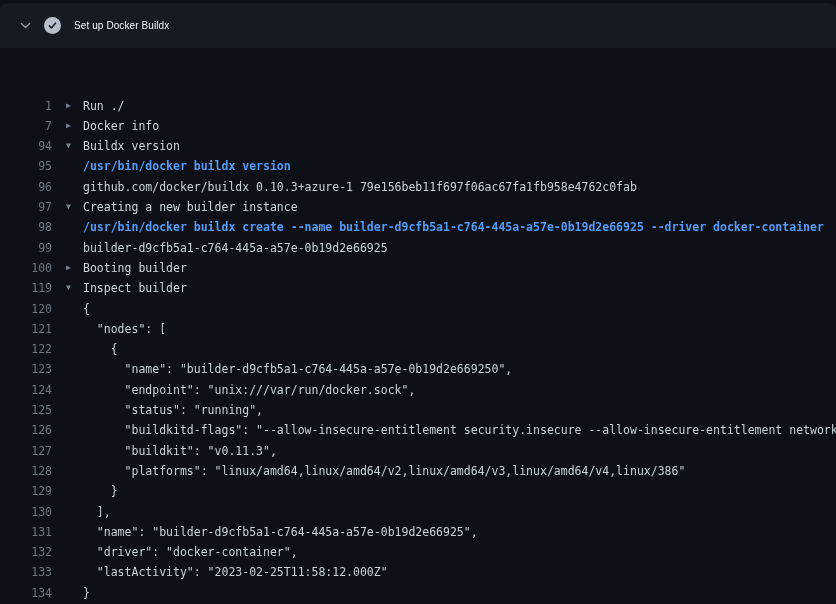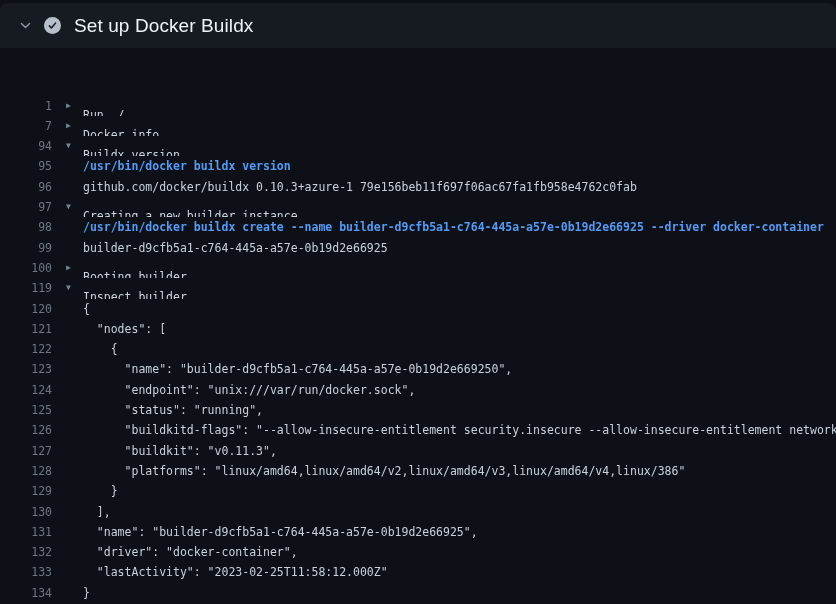--- a/index.html
+++ b/index.html
@@ -30,21 +30,21 @@
     width: 17px; height: 17px;
     border-radius: 50%;
     background: #b7c0ca;
     display: inline-flex; align-items: center; justify-content: center;
     margin-left: 12px;
     flex: none;
   }
   .step-title {
     margin-left: 13px;
     color: #eef3f8;
-    font-size: 19px;
+    font-size: 10px;
     font-weight: 400;
     letter-spacing: 0.1px;
   }
 
   
   .log {
     padding-top: 7px;
     font-family: "DejaVu Sans Mono", "Liberation Mono", monospace;
     font-size: 11.5px;
     line-height: 20.3px;
@@ -62,21 +62,21 @@
   .row .gutter {
     flex: none;
     width: 31px;
     padding-left: 14px;
     color: #768390;
     font-size: 8px;
     line-height: 20.3px;
   }
   .row .text { flex: none; color: #c9d1d9; }
   .row.command .text { color: #539bf5; font-weight: bold; }
-  .row.group .text { color: #cdd5dd; cursor: pointer; margin-top: 9px; }
+  .row.group .text { color: #cdd5dd; cursor: pointer; }
   .row.group { cursor: pointer; }
 </style>
 </head>
 <body>
 
 <div class="step-header">
   <span class="chevron">
     <svg width="13" height="13" viewBox="0 0 16 16" fill="none">
       <path d="M3 5.5 L8 10.5 L13 5.5" stroke="currentColor" stroke-width="1.8" stroke-linecap="round" stroke-linejoin="round"></path>
     </svg>

